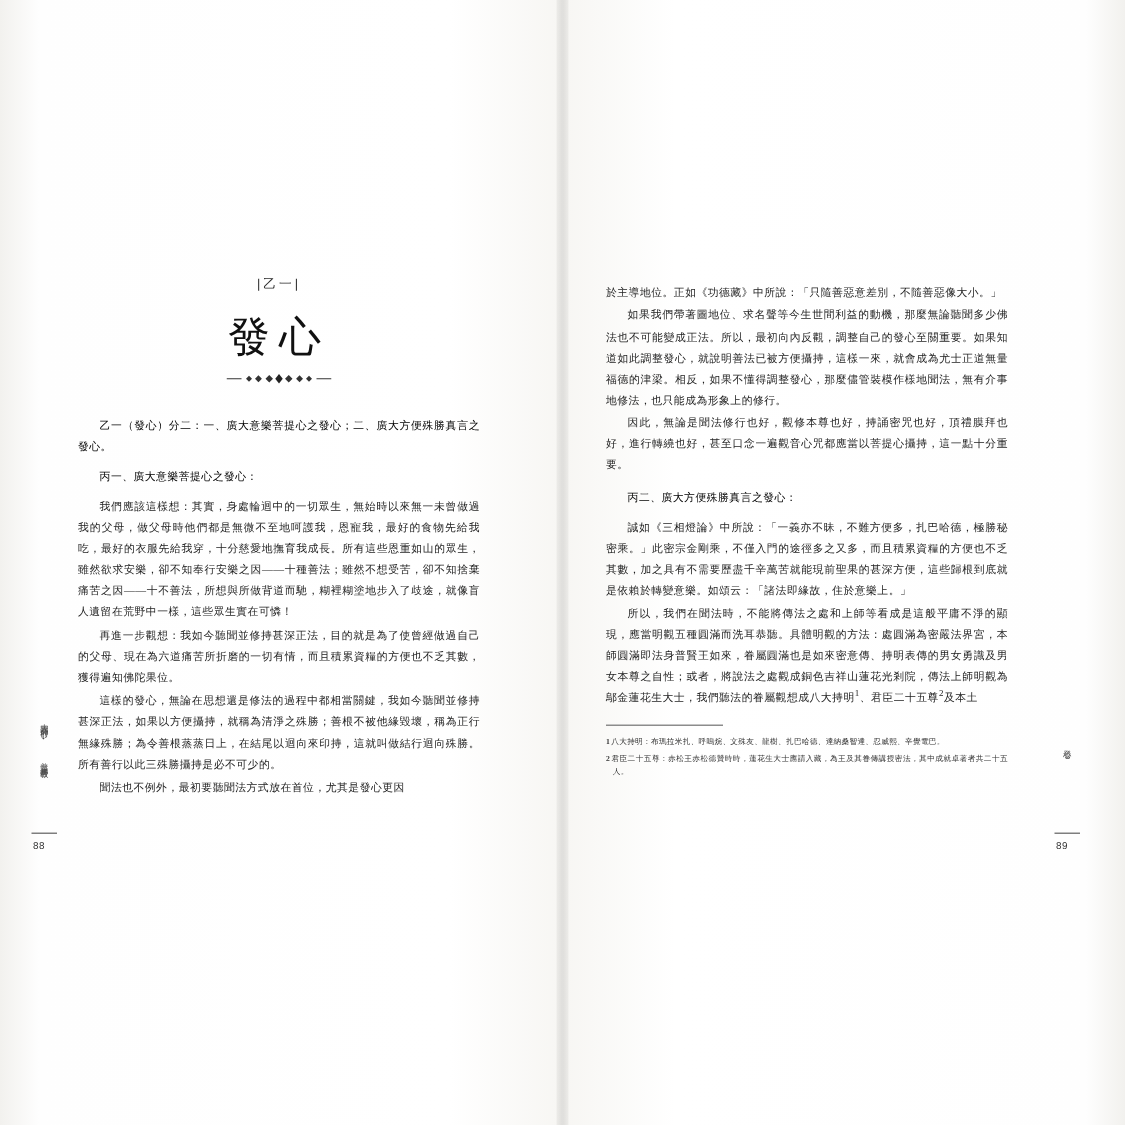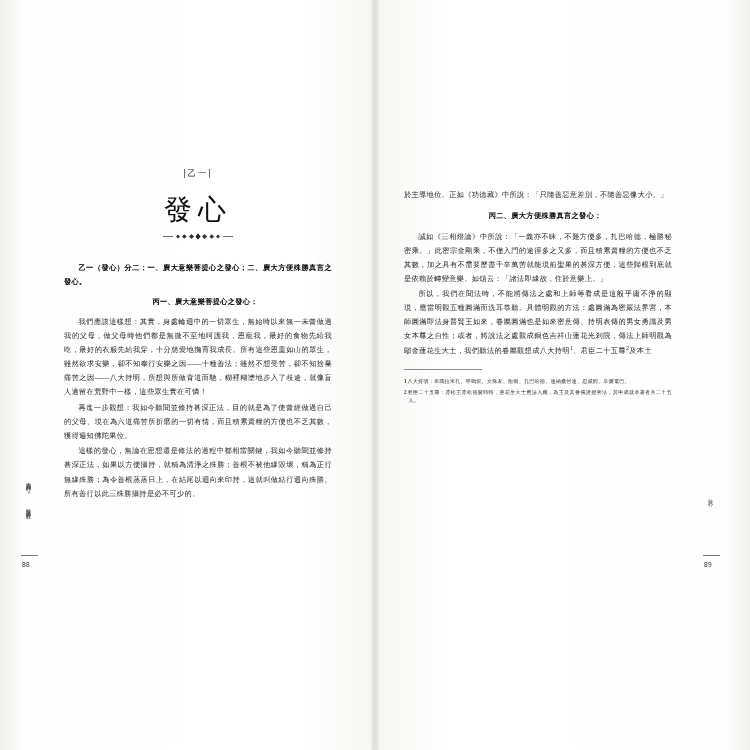--- a/index.html
+++ b/index.html
@@ -46,23 +46,22 @@
   }
 
   .text-block {
     position: absolute;
     color: #1a1a1a;
   }
 
   
   .left-col {
     left: 52px;
-    top: 168px;
+    top: 184px;
     width: 268px;
-    margin-left: 12px;
   }
   .right-col {
     left: 404px;
     top: 168px;
     width: 268px;
     margin-top: 20px;
   }
 
   .chapter-marker {
     text-align: center;
@@ -102,32 +101,31 @@
   }
 
   p.body.noindent { text-indent: 0; }
 
   p.heading {
     font-size: 7.2px;
     line-height: 1.95;
     letter-spacing: 0.35px;
     margin: 0;
     text-indent: 2em;
-    font-weight: bold;
+    font-weight: normal;
     color: #000000;
-    text-align: center;
   }
 
   p.outline {
     font-size: 7.2px;
     line-height: 1.95;
     letter-spacing: 0.35px;
     margin: 0;
     text-indent: 2em;
-    font-weight: bold;
+    font-weight: normal;
     color: #000000;
     text-align: justify;
   }
 
   .spacer { height: 6px; }
 
   
   .footnote-rule {
     width: 78px;
     height: 1px;
@@ -216,32 +214,35 @@
     </svg>
 
     <p class="outline">乙一（發心）分二：一、廣大意樂菩提心之發心；二、廣大方便殊勝真言之發心。</p>
 
     <div class="spacer"></div>
 
     <p class="heading">丙一、廣大意樂菩提心之發心：</p>
 
     <div class="spacer"></div>
 
-    <p class="body">我們應該這樣想：其實，身處輪迴中的一切眾生，無始時以來無一未曾做過我的父母，做父母時他們都是無微不至地呵護我，恩寵我，最好的食物先給我吃，最好的衣服先給我穿，十分慈愛地撫育我成長。所有這些恩重如山的眾生，雖然欲求安樂，卻不知奉行安樂之因——十種善法；雖然不想受苦，卻不知捨棄痛苦之因——八大持明，所想與所做背道而馳，糊裡糊塗地步入了歧途，就像盲人遺留在荒野中一樣，這些眾生實在可憐！</p>
+    <p class="body">我們應該這樣想：其實，身處輪迴中的一切眾生，無始時以來無一未曾做過我的父母，做父母時他們都是無微不至地呵護我，恩寵我，最好的食物先給我吃，最好的衣服先給我穿，十分慈愛地撫育我成長。所有這些恩重如山的眾生，雖然欲求安樂，卻不知奉行安樂之因——十種善法；雖然不想受苦，卻不知捨棄痛苦之因——十不善法，所想與所做背道而馳，糊裡糊塗地步入了歧途，就像盲人遺留在荒野中一樣，這些眾生實在可憐！</p>
     <p class="body">再進一步觀想：我如今聽聞並修持甚深正法，目的就是為了使曾經做過自己的父母、現在為六道痛苦所折磨的一切有情，而且積累資糧的方便也不乏其數，獲得遍知佛陀果位。</p>
     <p class="body">這樣的發心，無論在思想還是修法的過程中都相當關鍵，我如今聽聞並修持甚深正法，如果以方便攝持，就稱為清淨之殊勝；善根不被他緣毀壞，稱為正行無緣殊勝；為令善根蒸蒸日上，在結尾以迴向來印持，這就叫做結行迴向殊勝。所有善行以此三殊勝攝持是必不可少的。</p>
+    <p class="body">聞法也不例外，最初要聽聞法方式放在首位，尤其是發心更因</p>
   </div>
 
   <div class="running-head rh-left">大圓滿前行 • 普賢上師言教</div>
   <div class="folio-rule folio-rule-left"></div>
   <div class="folio folio-left">88</div>
 
   <div class="text-block right-col">
 
     <p class="body noindent">於主導地位。正如《功德藏》中所說：「只隨善惡意差別，不隨善惡像大小。」</p>
+    <p class="body">如果我們帶著圖地位、求名聲等今生世間利益的動機，那麼無論聽聞多少佛法也不可能變成正法。所以，最初向內反觀，調整自己的發心至關重要。如果知道如此調整發心，就說明善法已被方便攝持，這樣一來，就會成為尤士正道無量福德的津梁。相反，如果不懂得調整發心，那麼儘管裝模作樣地聞法，無有介事地修法，也只能成為形象上的修行。</p>
+    <p class="body">因此，無論是聞法修行也好，觀修本尊也好，持誦密咒也好，頂禮膜拜也好，進行轉繞也好，甚至口念一遍觀音心咒都應當以菩提心攝持，這一點十分重要。</p>
 
     <div class="spacer"></div>
 
     <p class="heading">丙二、廣大方便殊勝真言之發心：</p>
 
     <div class="spacer"></div>
 
     <p class="body">誠如《三相燈論》中所說：「一義亦不昧，不難方便多，扎巴哈德，極勝秘密乘。」此密宗金剛乘，不僅入門的途徑多之又多，而且積累資糧的方便也不乏其數，加之具有不需要歷盡千辛萬苦就能現前聖果的甚深方便，這些歸根到底就是依賴於轉變意樂。如頌云：「諸法即緣故，住於意樂上。」</p>
     <p class="body">所以，我們在聞法時，不能將傳法之處和上師等看成是這般平庸不淨的顯現，應當明觀五種圓滿而洗耳恭聽。具體明觀的方法：處圓滿為密嚴法界宮，本師圓滿即法身普賢王如來，眷屬圓滿也是如來密意傳、持明表傳的男女勇識及男女本尊之自性；或者，將說法之處觀成銅色吉祥山蓮花光剎院，傳法上師明觀為鄔金蓮花生大士，我們聽法的眷屬觀想成八大持明<sup>1</sup>、君臣二十五尊<sup>2</sup>及本土</p>
 

